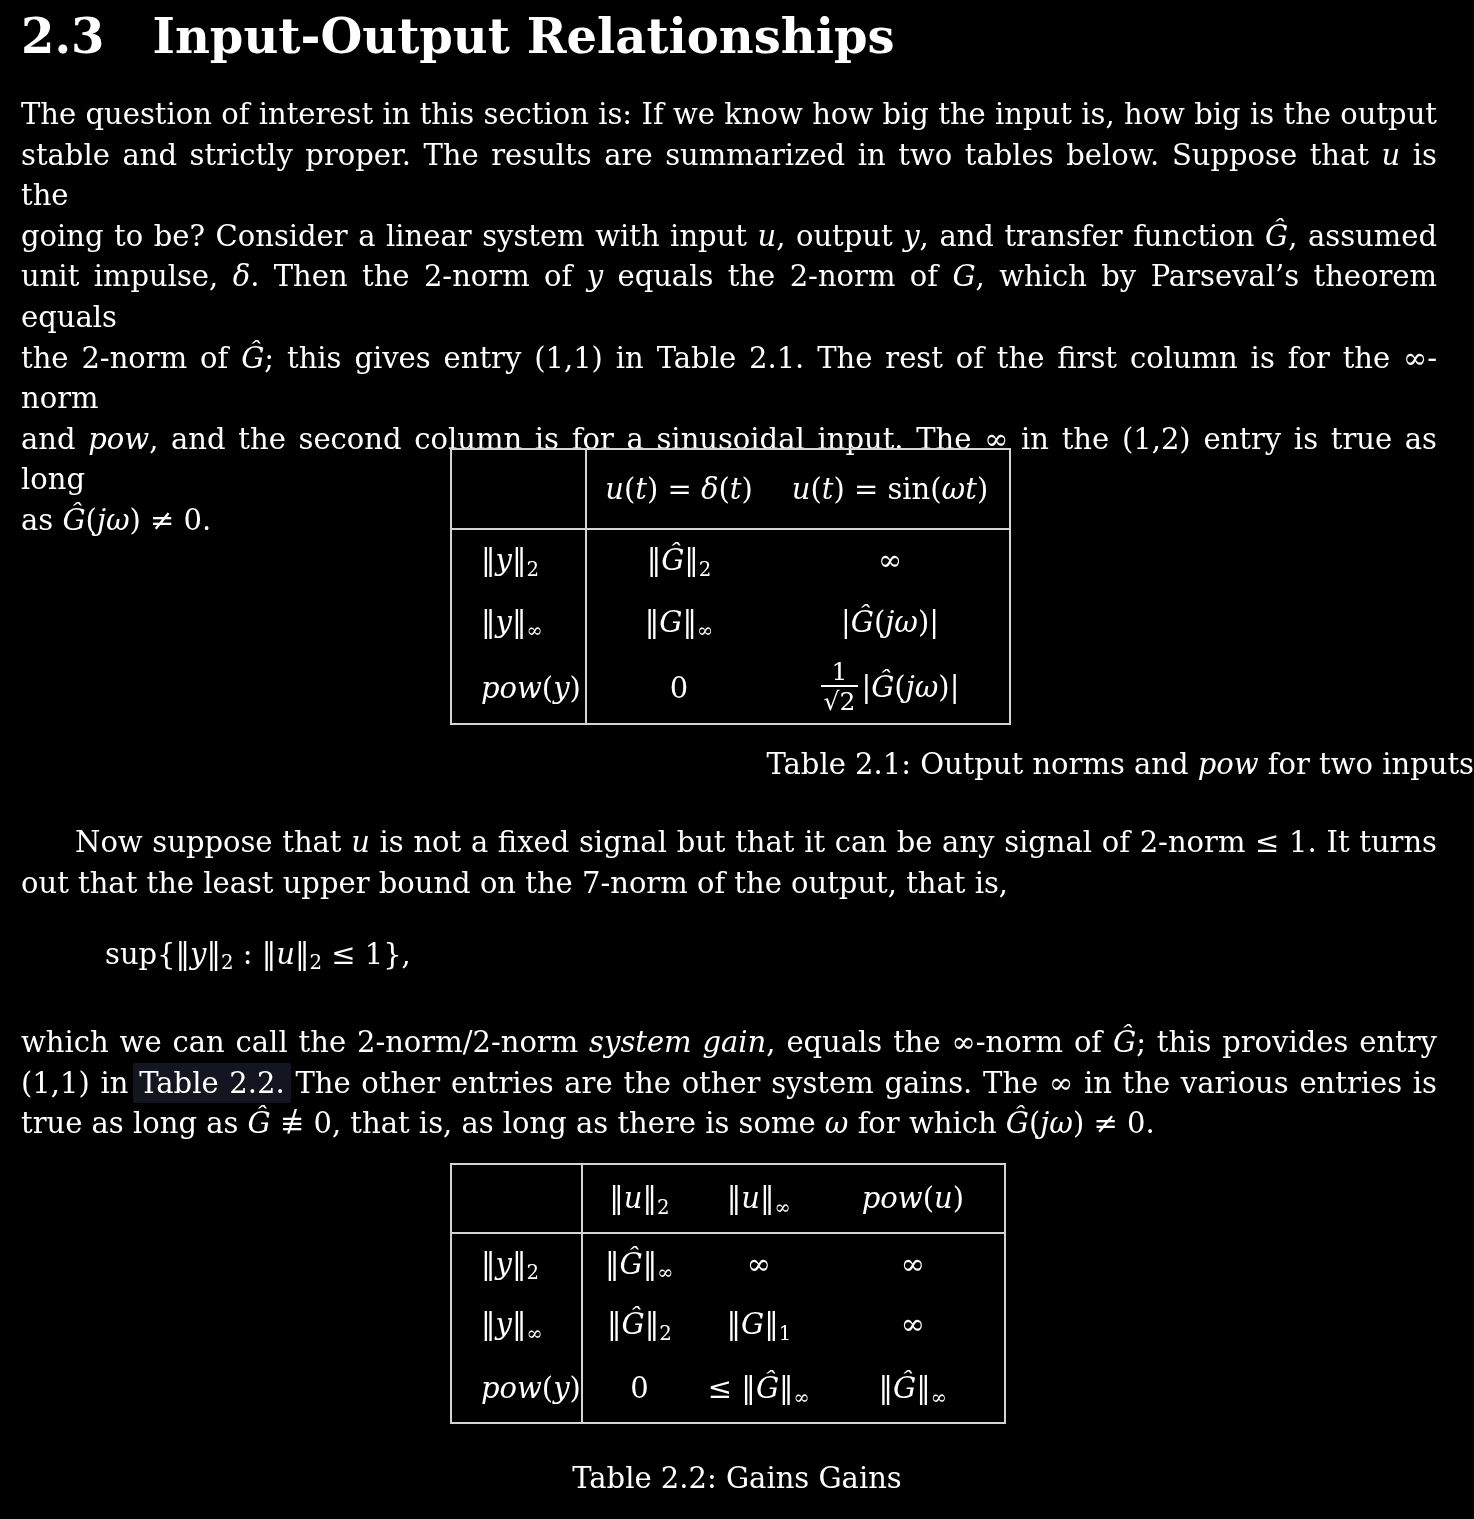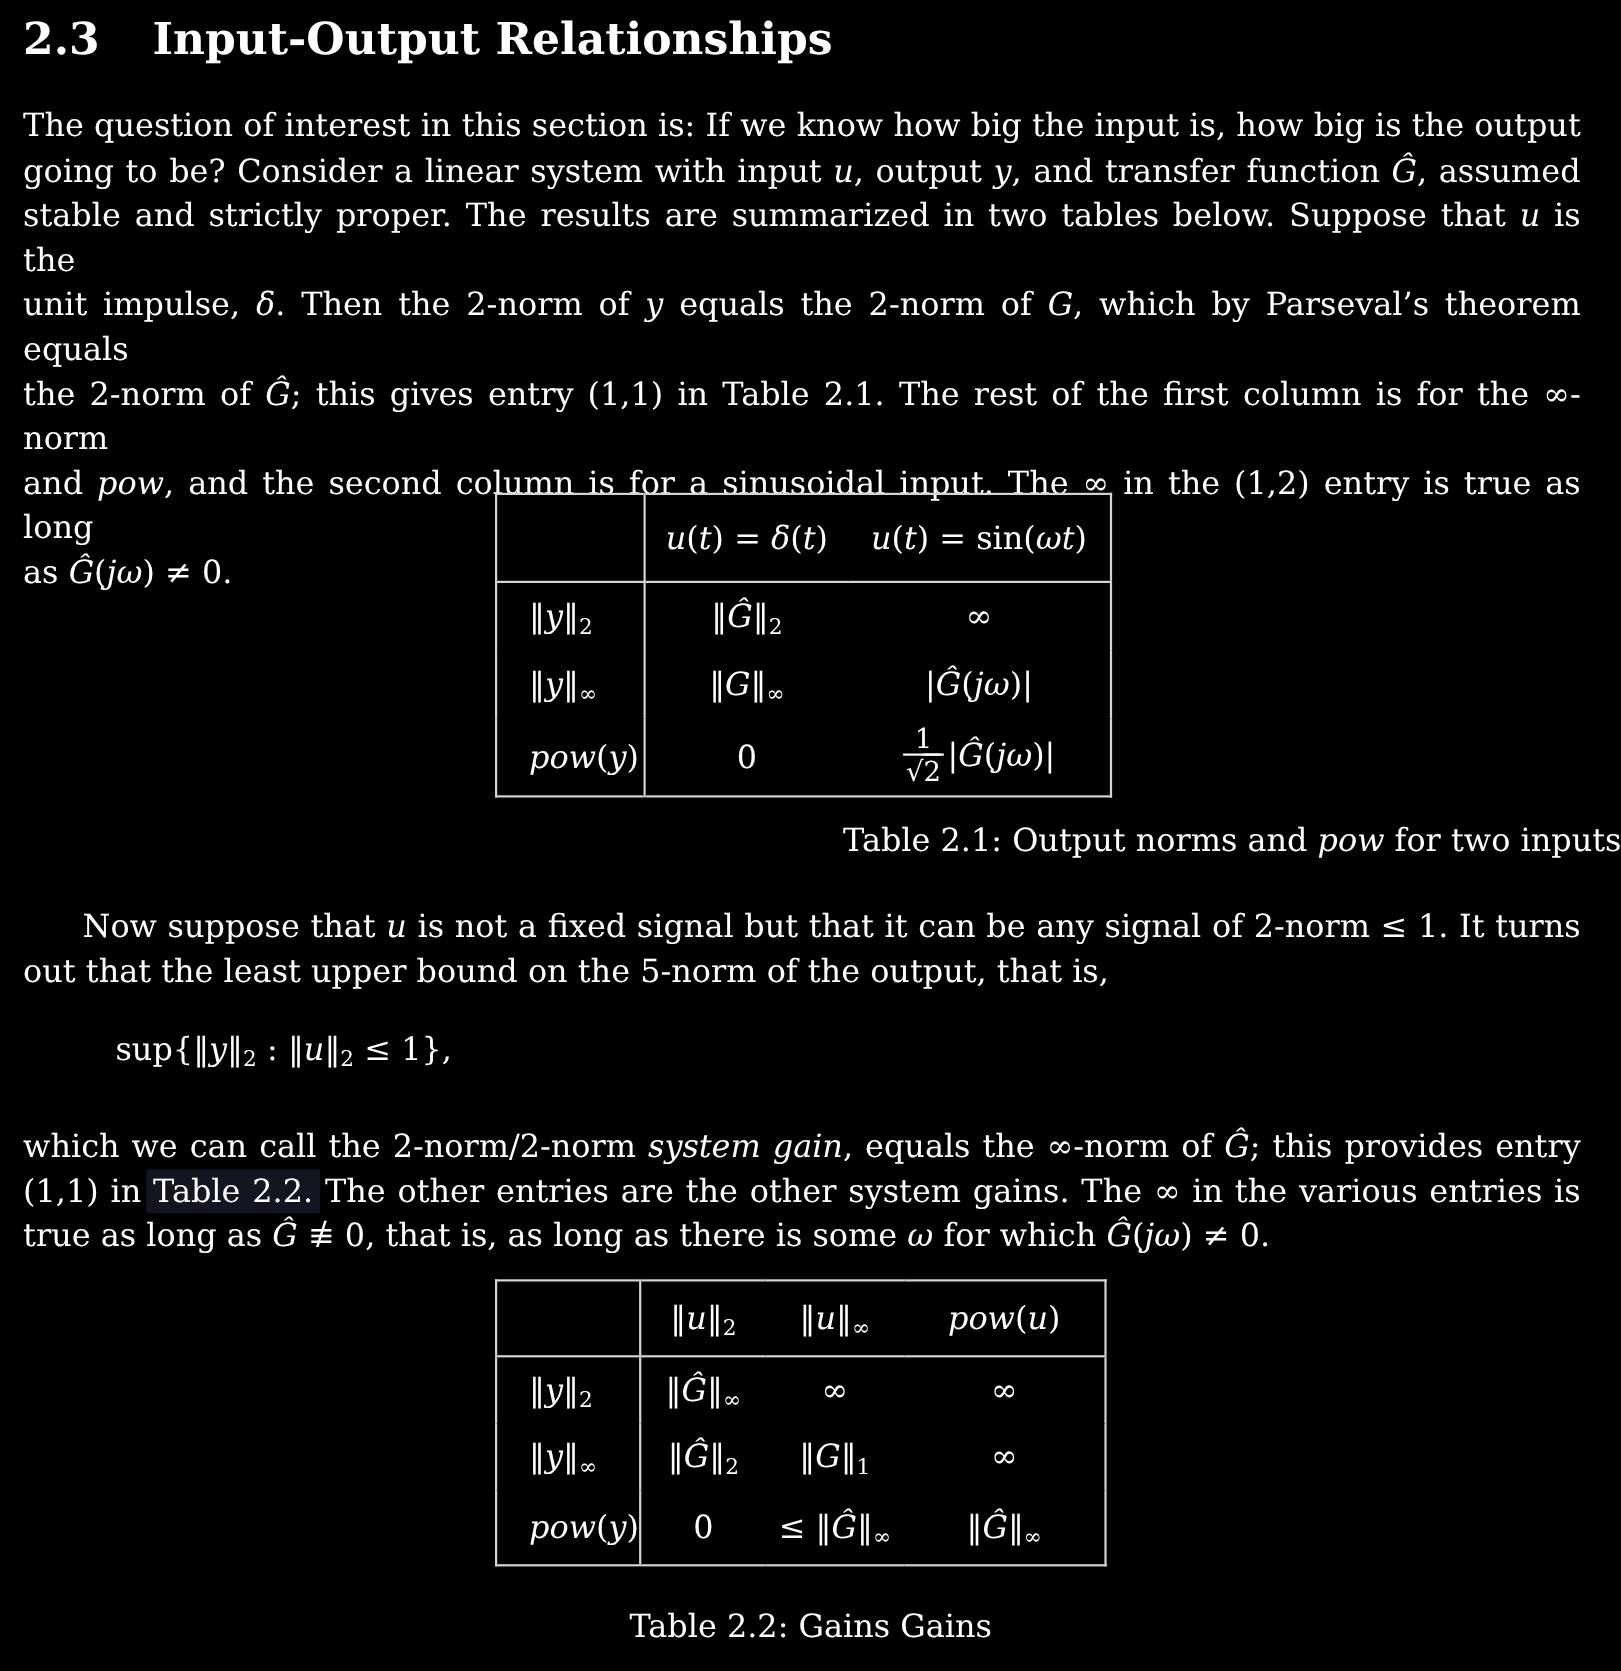--- a/index.html
+++ b/index.html
@@ -8,21 +8,21 @@
   html,body{margin:0;padding:0;background:var(--bg);}
   body{
     width:1474px;height:1519px;position:relative;overflow:hidden;
     color:var(--fg);
     font-family:"DejaVu Serif","Liberation Serif",serif;
     font-size:29px;
   }
   .abs{position:absolute;}
   .heading{
     margin:0;position:absolute;top:13px;left:21px;
-    font-size:40px;font-weight:bold;line-height:46px;white-space:nowrap;
+    font-size:48px;font-weight:bold;line-height:46px;white-space:nowrap;
   }
   .heading .num{margin-right:48px;}
   .para{left:21px;width:1416px;}
   .tline{line-height:40.6px;text-align:left;}
   .tline.just{text-align:justify;text-align-last:justify;}
   .tline.indent{text-indent:54px;}
   i{font-style:italic;}
   sub{
     vertical-align:baseline;position:relative;top:0.26em;
     font-size:68%;line-height:0;
@@ -67,22 +67,22 @@
 <body>
 
 <div>
 
   <h1 class="heading">
     <span class="num">2.3</span><span>Input-Output Relationships</span>
   </h1>
 
   <div class="para abs" style="top:94px;" id="p1">
       <div class="tline just">The question of interest in this section is: If we know how big the input is, how big is the output</div>
+      <div class="tline just">stable and strictly proper. The results are summarized in two tables below. Suppose that <i>u</i> is the</div>
       <div class="tline just">going to be? Consider a linear system with input <i>u</i>, output <i>y</i>, and transfer function <i>Ĝ</i>, assumed</div>
-      <div class="tline just">stable and strictly proper. The results are summarized in two tables below. Suppose that <i>u</i> is the</div>
       <div class="tline just">unit impulse, <i>δ</i>. Then the 2-norm of <i>y</i> equals the 2-norm of <i>G</i>, which by Parseval’s theorem equals</div>
       <div class="tline just">the 2-norm of <i>Ĝ</i>; this gives entry (1,1) in Table 2.1. The rest of the first column is for the ∞-norm</div>
       <div class="tline just">and <i>pow</i>, and the second column is for a sinusoidal input. The ∞ in the (1,2) entry is true as long</div>
       <div class="tline">as <i>Ĝ</i>(<i>jω</i>) ≠ 0.</div>
     </div>
 
   <table class="mtable abs" id="table1">
     <colgroup>
       <col style="width:135px">
         <col style="width:185px">
@@ -112,21 +112,21 @@
               <span class="fd"><span>√<span class="ol">2</span></span></span>
             </span>|<i>Ĝ</i>(<i>jω</i>)|</td>
       </tr>
     </tbody>
   </table>
 
   <div class="caption abs" style="top:744px;text-align:right;" id="cap1">Table 2.1: Output norms and <i>pow</i> for two inputs</div>
 
   <div class="para abs" style="top:822px;" id="p2">
       <div class="tline just indent">Now suppose that <i>u</i> is not a fixed signal but that it can be any signal of 2-norm ≤ 1. It turns</div>
-      <div class="tline">out that the least upper bound on the 5-norm of the output, that is,</div>
+      <div class="tline">out that the least upper bound on the 7-norm of the output, that is,</div>
     </div>
 
   <div class="equation abs" style="top:934px;left:105px;" id="eq">sup{‖<i>y</i>‖<sub>2</sub> : ‖<i>u</i>‖<sub>2</sub> ≤ 1},</div>
 
   <div class="para abs" style="top:1022px;" id="p3">
       <div class="tline just">which we can call the 2-norm/2-norm <i>system gain</i>, equals the ∞-norm of <i>Ĝ</i>; this provides entry</div>
       <div class="tline just">(1,1) in <span class="hl">Table 2.2.</span> The other entries are the other system gains. The ∞ in the various entries is</div>
       <div class="tline">true as long as <i>Ĝ</i> <span class="ne"><span>≡</span><span class="sl">/</span></span> 0, that is, as long as there is some <i>ω</i> for which <i>Ĝ</i>(<i>jω</i>) ≠ 0.</div>
     </div>
 

